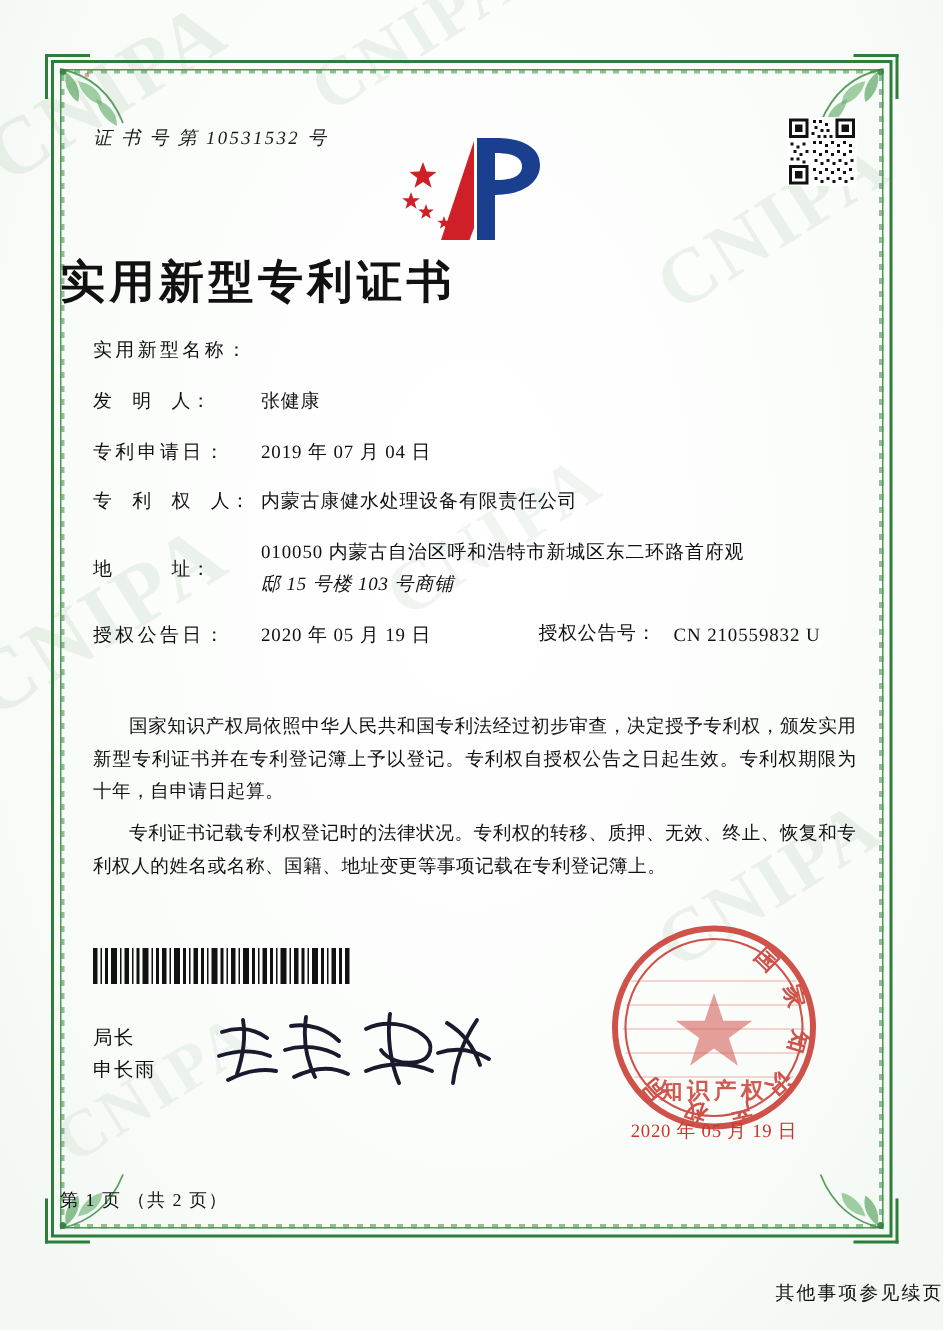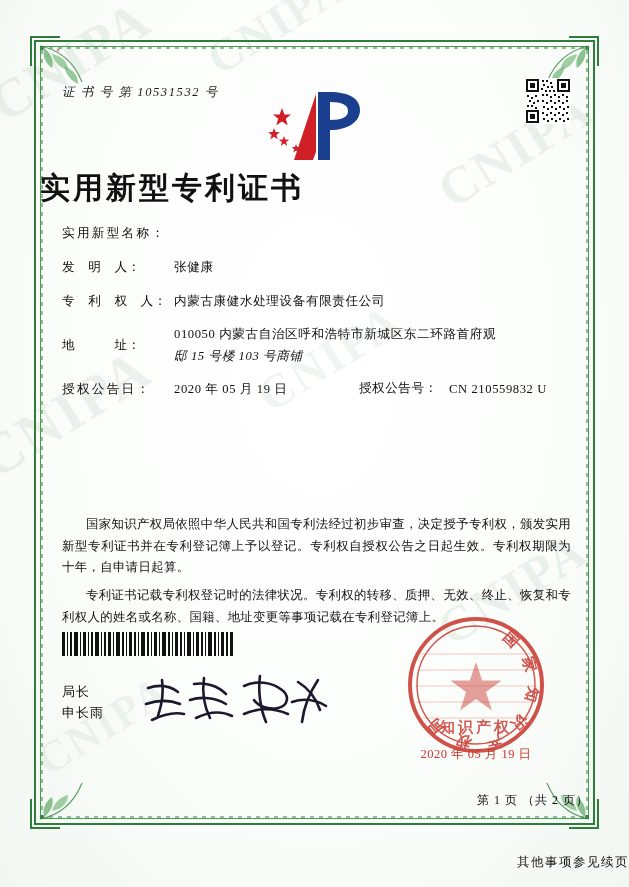--- a/index.html
+++ b/index.html
@@ -137,21 +137,20 @@
 
   
   .paras {
     position:absolute; left:22px; right:18px; top:428px;
     font-family:"Liberation Serif", serif;
     font-size:12.4px;
     line-height:1.75;
     color:#111;
     text-align:justify;
     letter-spacing:0.35px;
-    margin-top:40px;
   }
   .paras p { margin:0 0 6px 0; text-indent:24px; }
 
   
   .barcode {
     position:absolute; left:22px; top:586px; width:172px; height:24px;
   }
 
   
   .sig-label {
@@ -173,21 +172,21 @@
     position:absolute; right:42px; top:700px;
     width:142px; text-align:center;
     font-family:"Liberation Serif", serif;
     font-size:12.5px;
     color:#c8352c;
     letter-spacing:0.5px;
   }
 
   .page-num {
     position:absolute; left:0; right:0; bottom:10px;
-    text-align:right;
+    text-align:left;
     font-family:"Liberation Serif", serif;
     font-size:12px; color:#111; letter-spacing:1px;
   }
 
   .footer-note {
     position:absolute; left:0; right:0; bottom:16px;
     text-align:right;
     font-family:"Liberation Serif", serif;
     font-size:12.5px; color:#111; letter-spacing:1.5px;
   }
@@ -348,20 +347,24 @@
       <div class="row">
         <div class="label sp1">实用新型名称：</div>
       </div>
 
       <div class="row">
         <div class="label">发　明　人：</div>
         <div class="value">张健康</div>
       </div>
 
 
+      <div class="row">
+        <div class="label sp1">专利申请日：</div>
+        <div class="value">2019 年 07 月 04 日</div>
+      </div>
 
       <div class="row">
         <div class="label">专　利　权　人：</div>
         <div class="value">内蒙古康健水处理设备有限责任公司</div>
       </div>
 
       <div class="row">
         <div class="label">地　　　址：</div>
         <div class="value">
           <span>010050  内蒙古自治区呼和浩特市新城区东二环路首府观</span>

